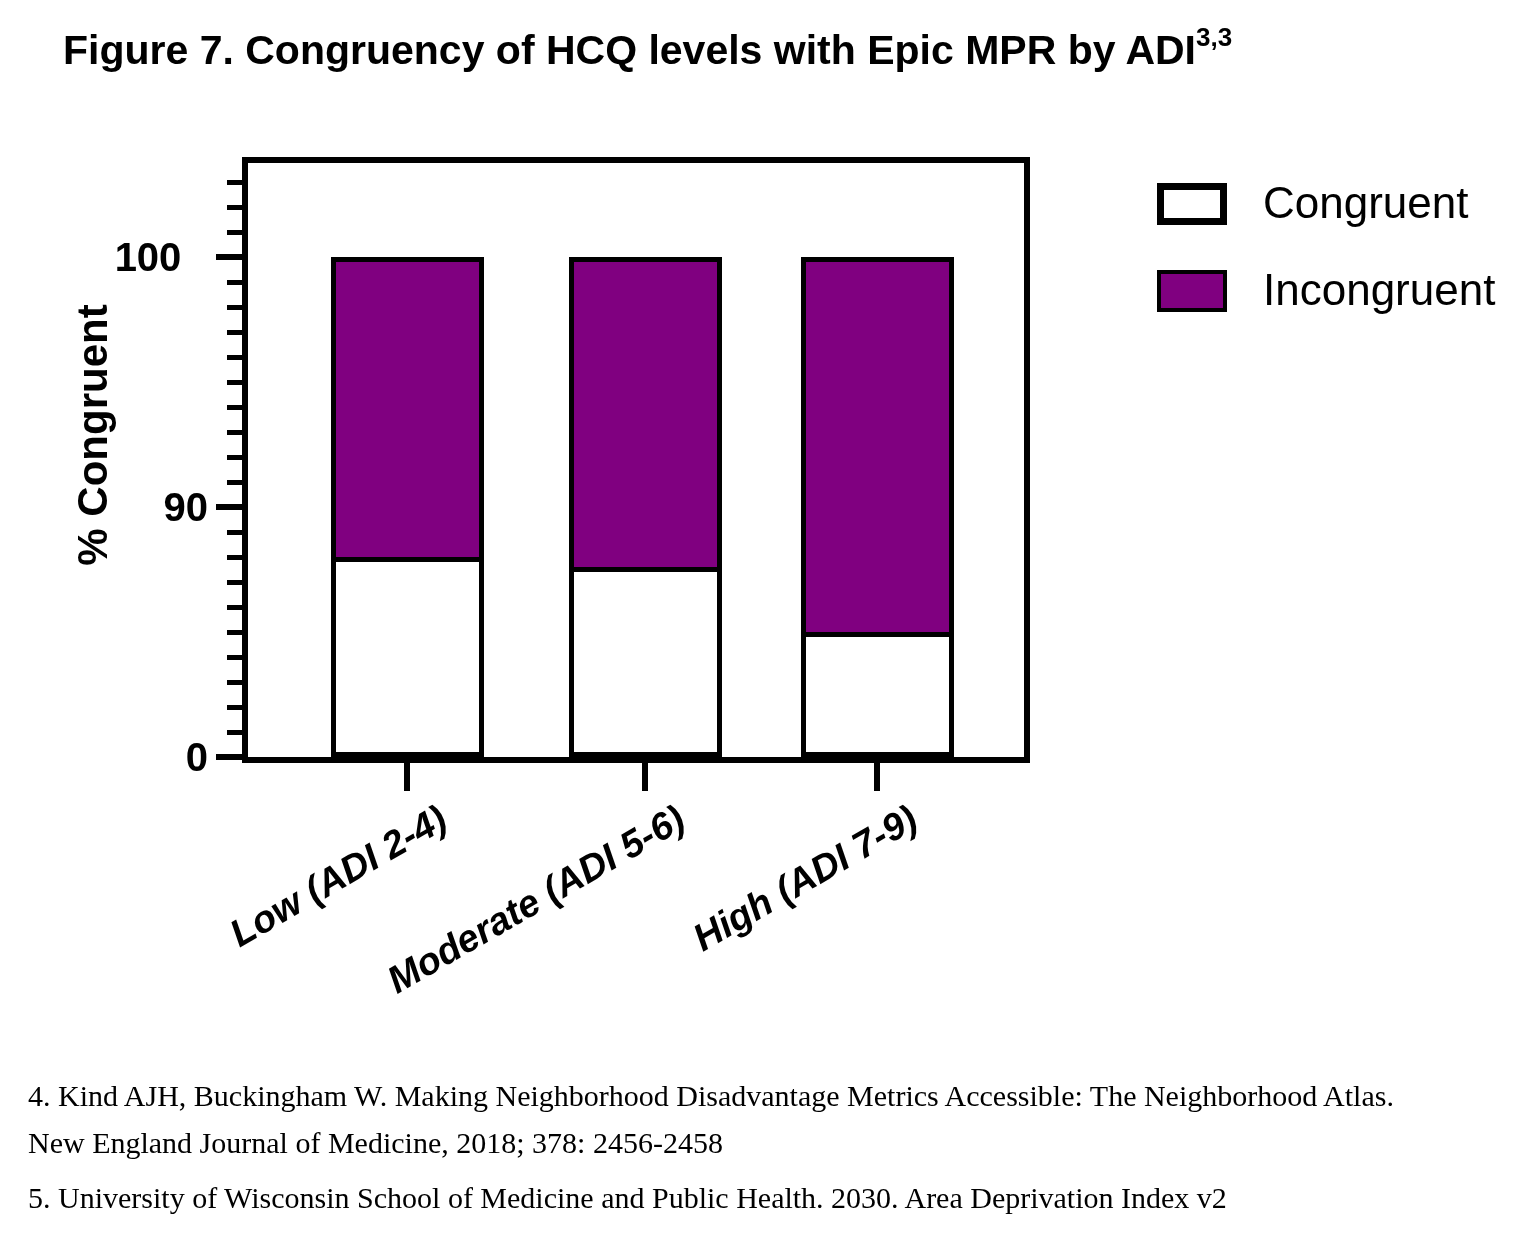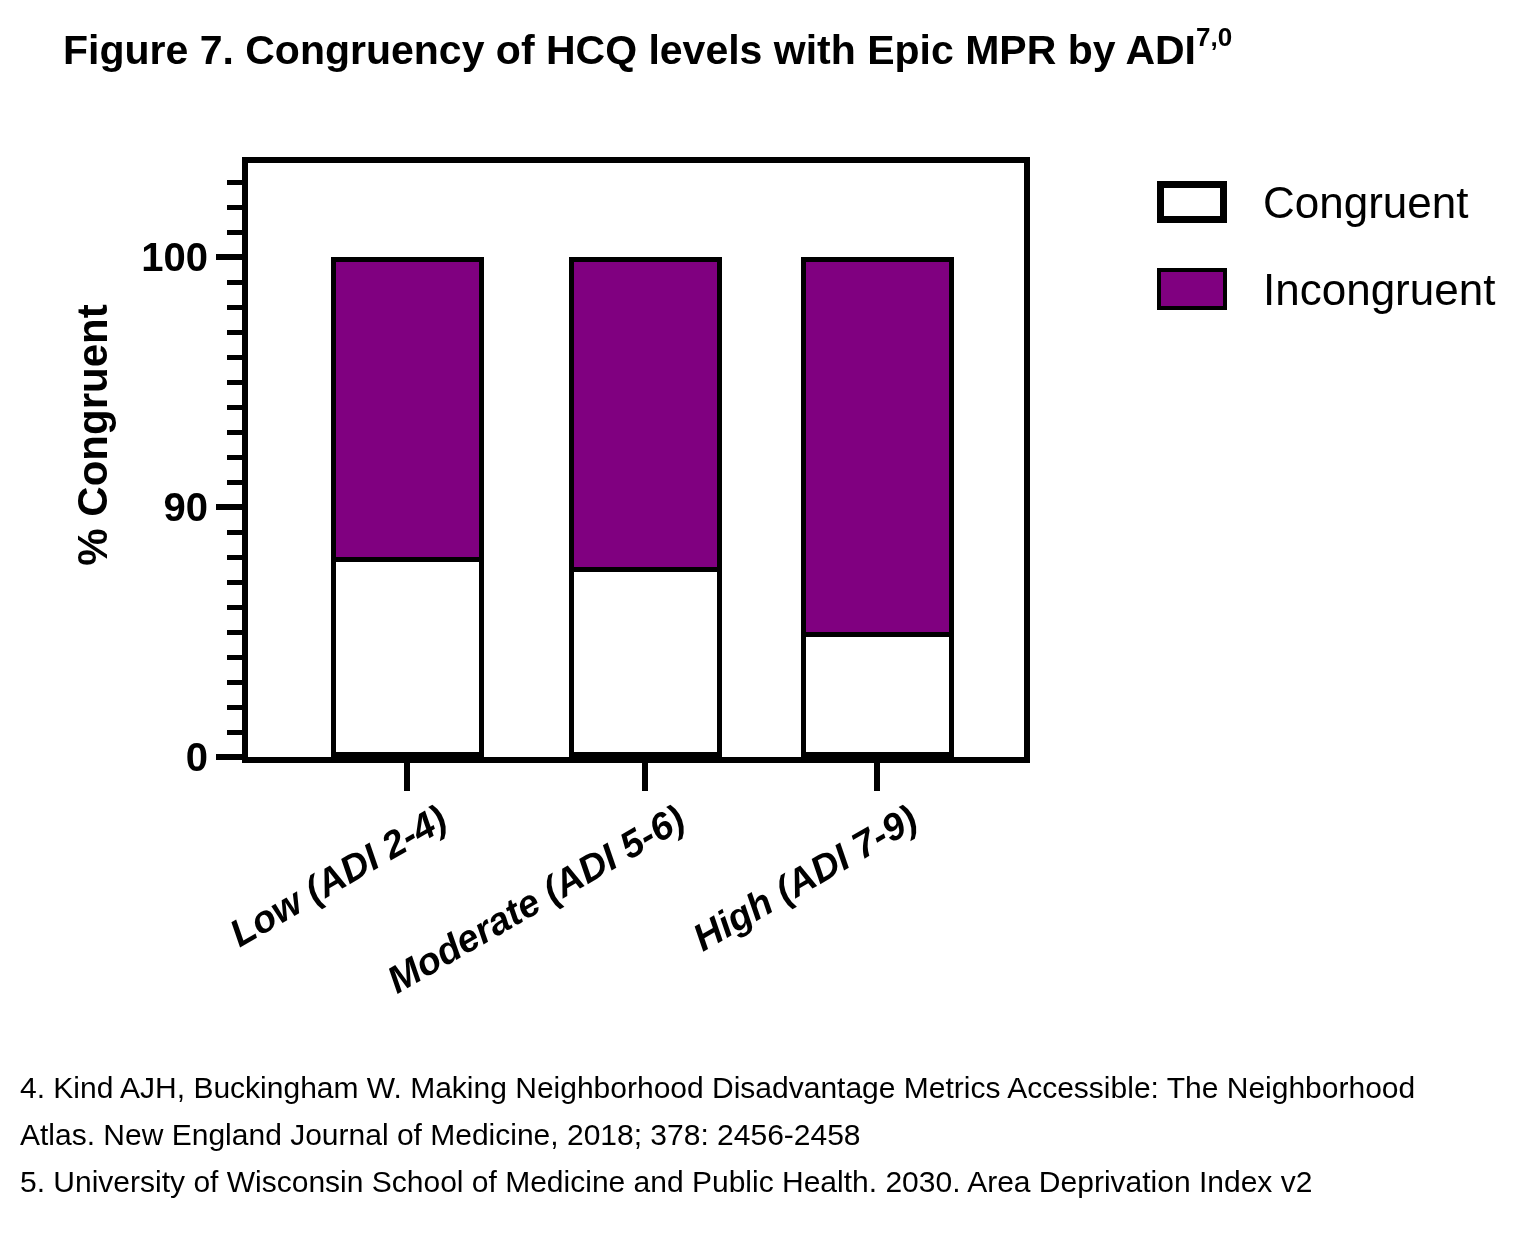--- a/index.html
+++ b/index.html
@@ -19,45 +19,45 @@
   
   .y-tick-label{width:120px;text-align:right;font-size:40px;font-weight:bold;line-height:44px;}
   .y-tick-major{background:#000;width:26px;height:6px;}
   .y-tick-minor{background:#000;width:15px;height:5px;}
   .x-tick{background:#000;width:6px;height:28px;}
   .x-cat-label{font-size:38px;font-weight:bold;font-style:italic;white-space:nowrap;
     transform-origin:100% 0%;transform:rotate(-30deg);}
   .bar-seg{box-sizing:border-box;}
   
   #legend{left:1157px;top:181px;}
-  .legend-row{display:flex;align-items:flex-start;margin-bottom:43px;height:44px;}
+  .legend-row{display:flex;align-items:flex-end;margin-bottom:43px;height:44px;}
   .legend-swatch{width:70px;height:42px;box-sizing:border-box;margin-right:36px;}
   .legend-swatch.outline{border:7px solid #000;background:#fff;}
   .legend-swatch.fill{border:4px solid #000;}
   .legend-label{font-size:44px;line-height:44px;}
   
   #footnotes{left:20px;top:1064px;width:1400px;font-size:30px;line-height:47px;}
-  #footnotes p{margin:0;}
+  #footnotes p{margin:8px;font-family:Liberation Serif, serif;}
 </style>
 </head>
 <body>
 
-<div class="abs" id="figure-title"><span>Figure 7. Congruency of HCQ levels with Epic MPR by ADI</span><sup>7,0</sup></div>
+<div class="abs" id="figure-title"><span>Figure 7. Congruency of HCQ levels with Epic MPR by ADI</span><sup>3,3</sup></div>
 
 <div class="abs" id="y-axis-title">% Congruent</div>
 
 <div class="abs" id="plot-frame"></div>
 
 <div class="abs" id="chart-layer" style="left:0;top:0;width:1534px;height:1246px;">
     <div class="abs y-tick-major" style="left: 216px; top: 754px;"></div>
     <div class="abs y-tick-label" style="left: 88px; top: 735px;">0</div>
     <div class="abs y-tick-major" style="left: 216px; top: 504px;"></div>
     <div class="abs y-tick-label" style="left: 88px; top: 485px;">90</div>
     <div class="abs y-tick-major" style="left: 216px; top: 254px;"></div>
-    <div class="abs y-tick-label" style="left: 88px; top: 235px;">100</div>
+    <div class="abs y-tick-label" style="left: 88px; top: 235px; text-align: center;">100</div>
     <div class="abs y-tick-minor" style="left: 227px; top: 729.5px;"></div>
     <div class="abs y-tick-minor" style="left: 227px; top: 704.5px;"></div>
     <div class="abs y-tick-minor" style="left: 227px; top: 679.5px;"></div>
     <div class="abs y-tick-minor" style="left: 227px; top: 654.5px;"></div>
     <div class="abs y-tick-minor" style="left: 227px; top: 629.5px;"></div>
     <div class="abs y-tick-minor" style="left: 227px; top: 604.5px;"></div>
     <div class="abs y-tick-minor" style="left: 227px; top: 579.5px;"></div>
     <div class="abs y-tick-minor" style="left: 227px; top: 554.5px;"></div>
     <div class="abs y-tick-minor" style="left: 227px; top: 529.5px;"></div>
     <div class="abs y-tick-minor" style="left: 227px; top: 479.5px;"></div>

